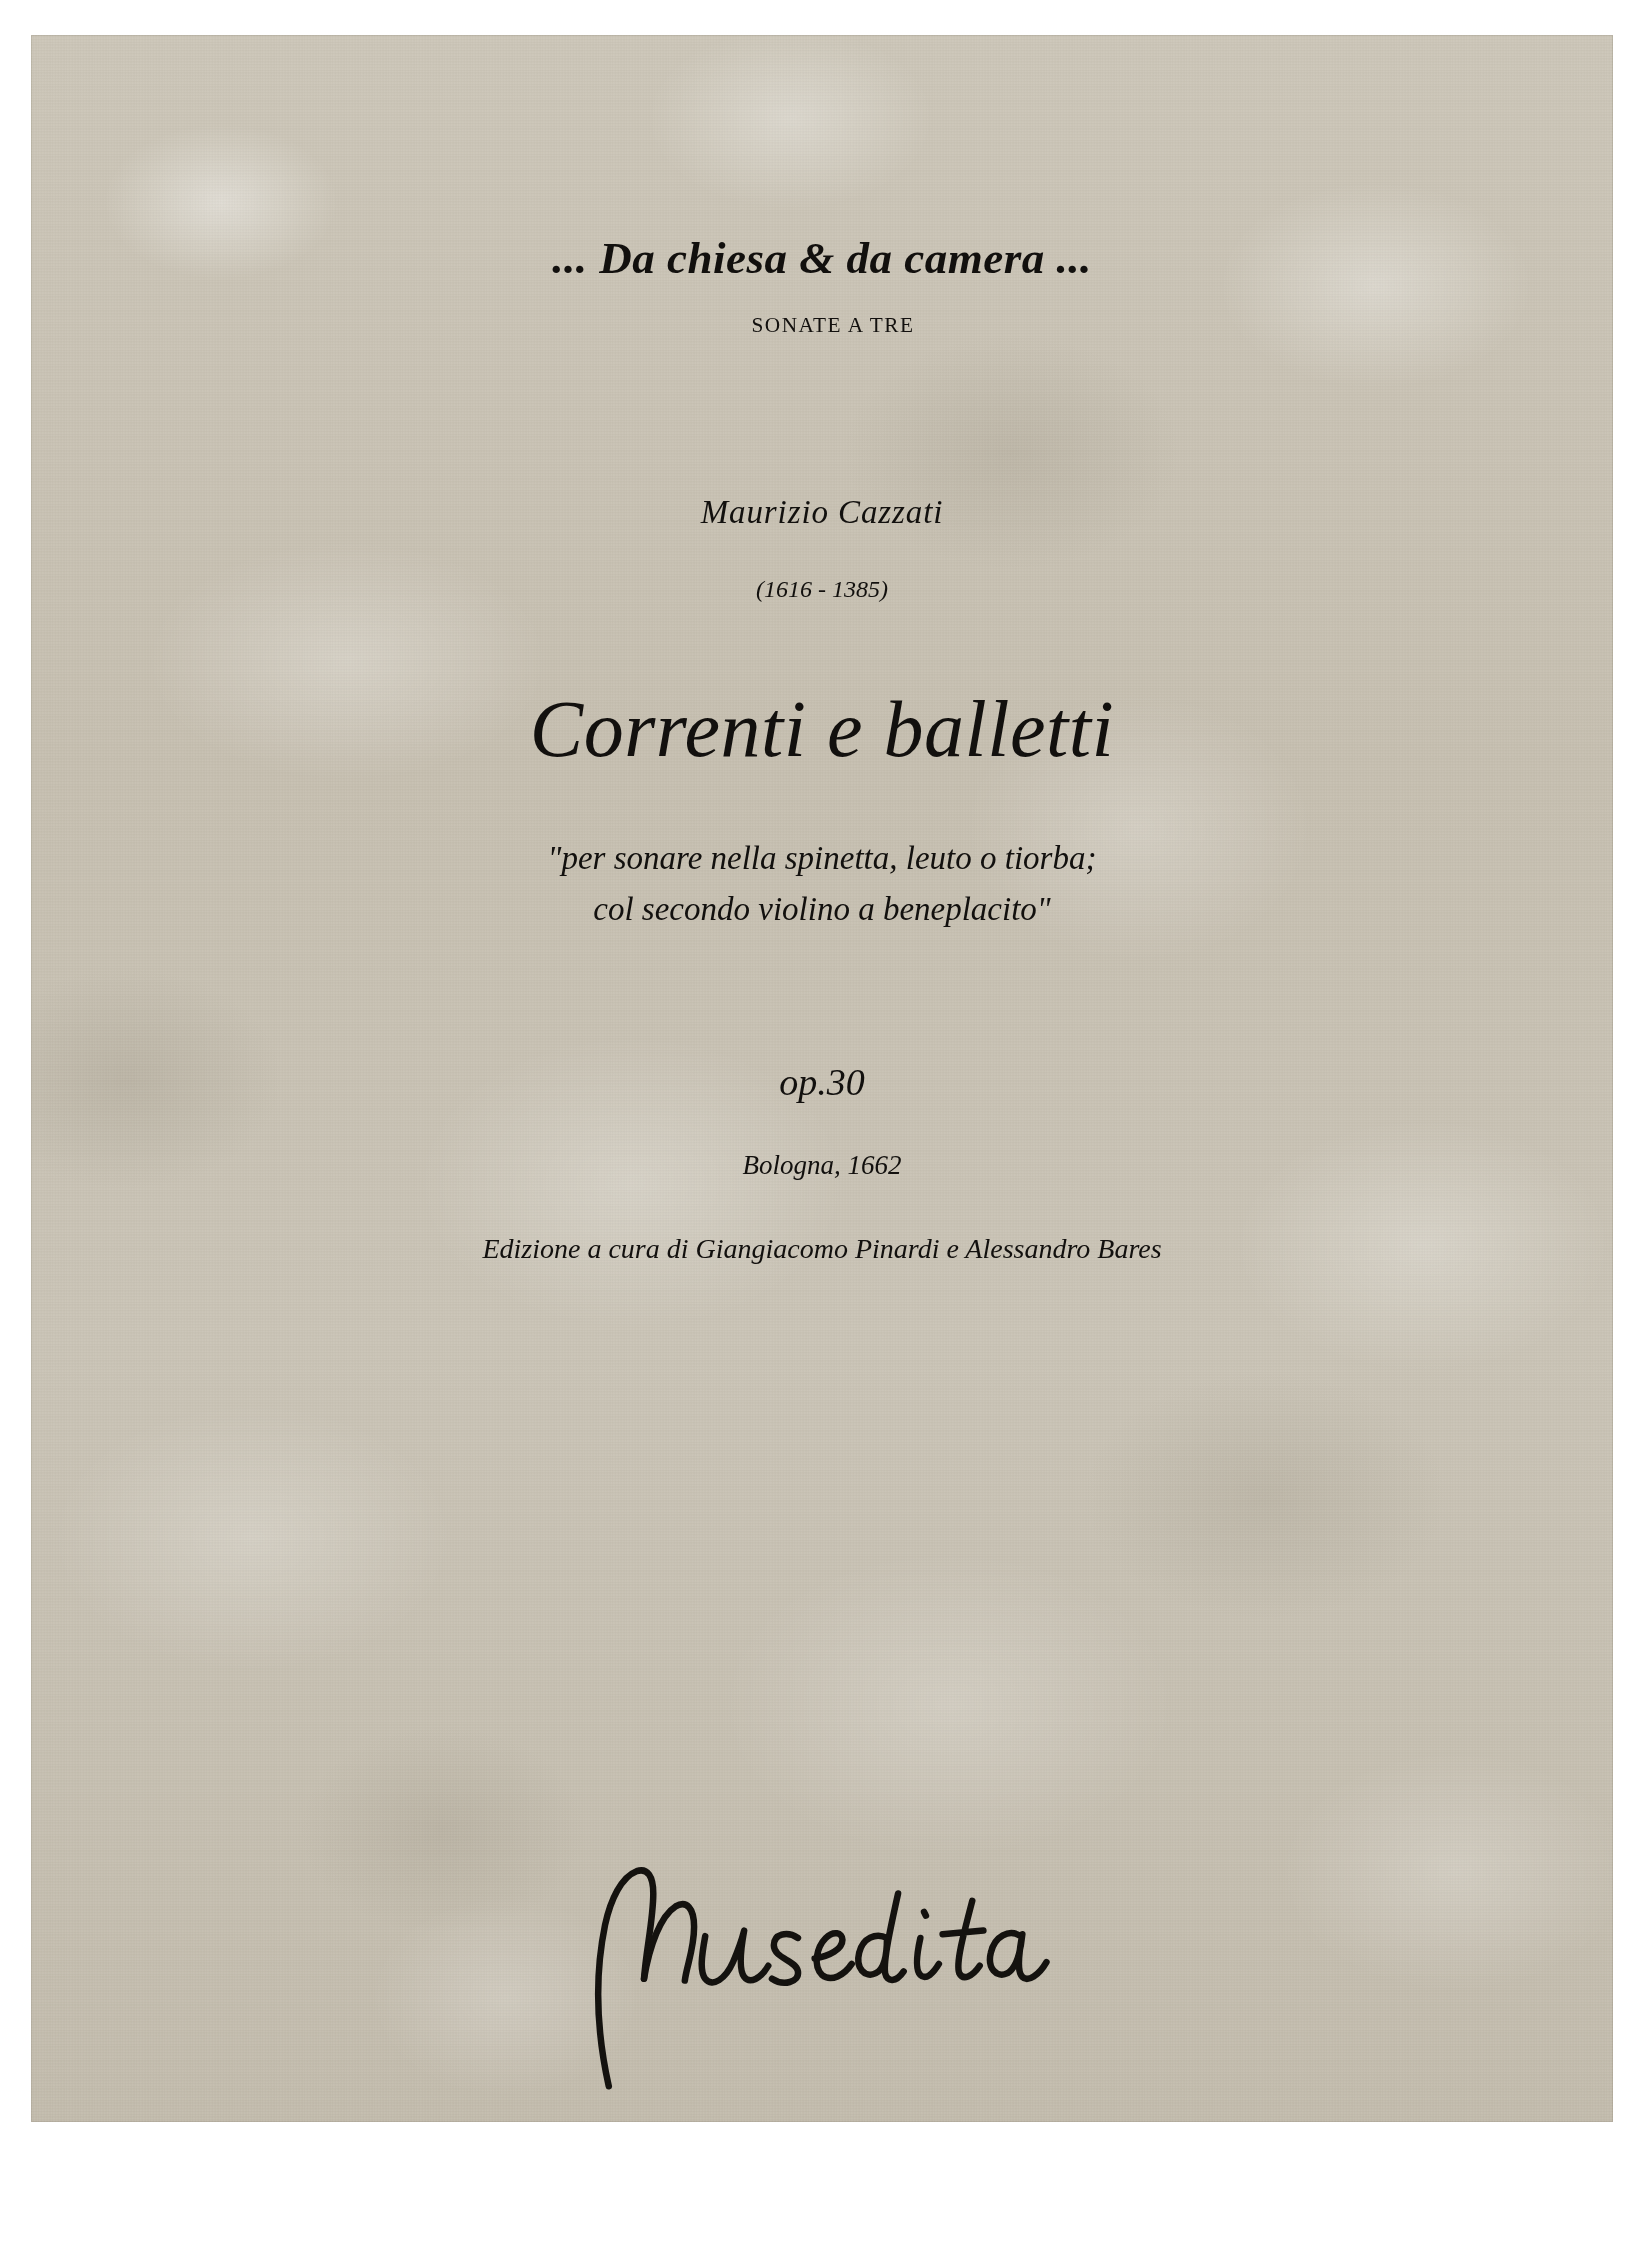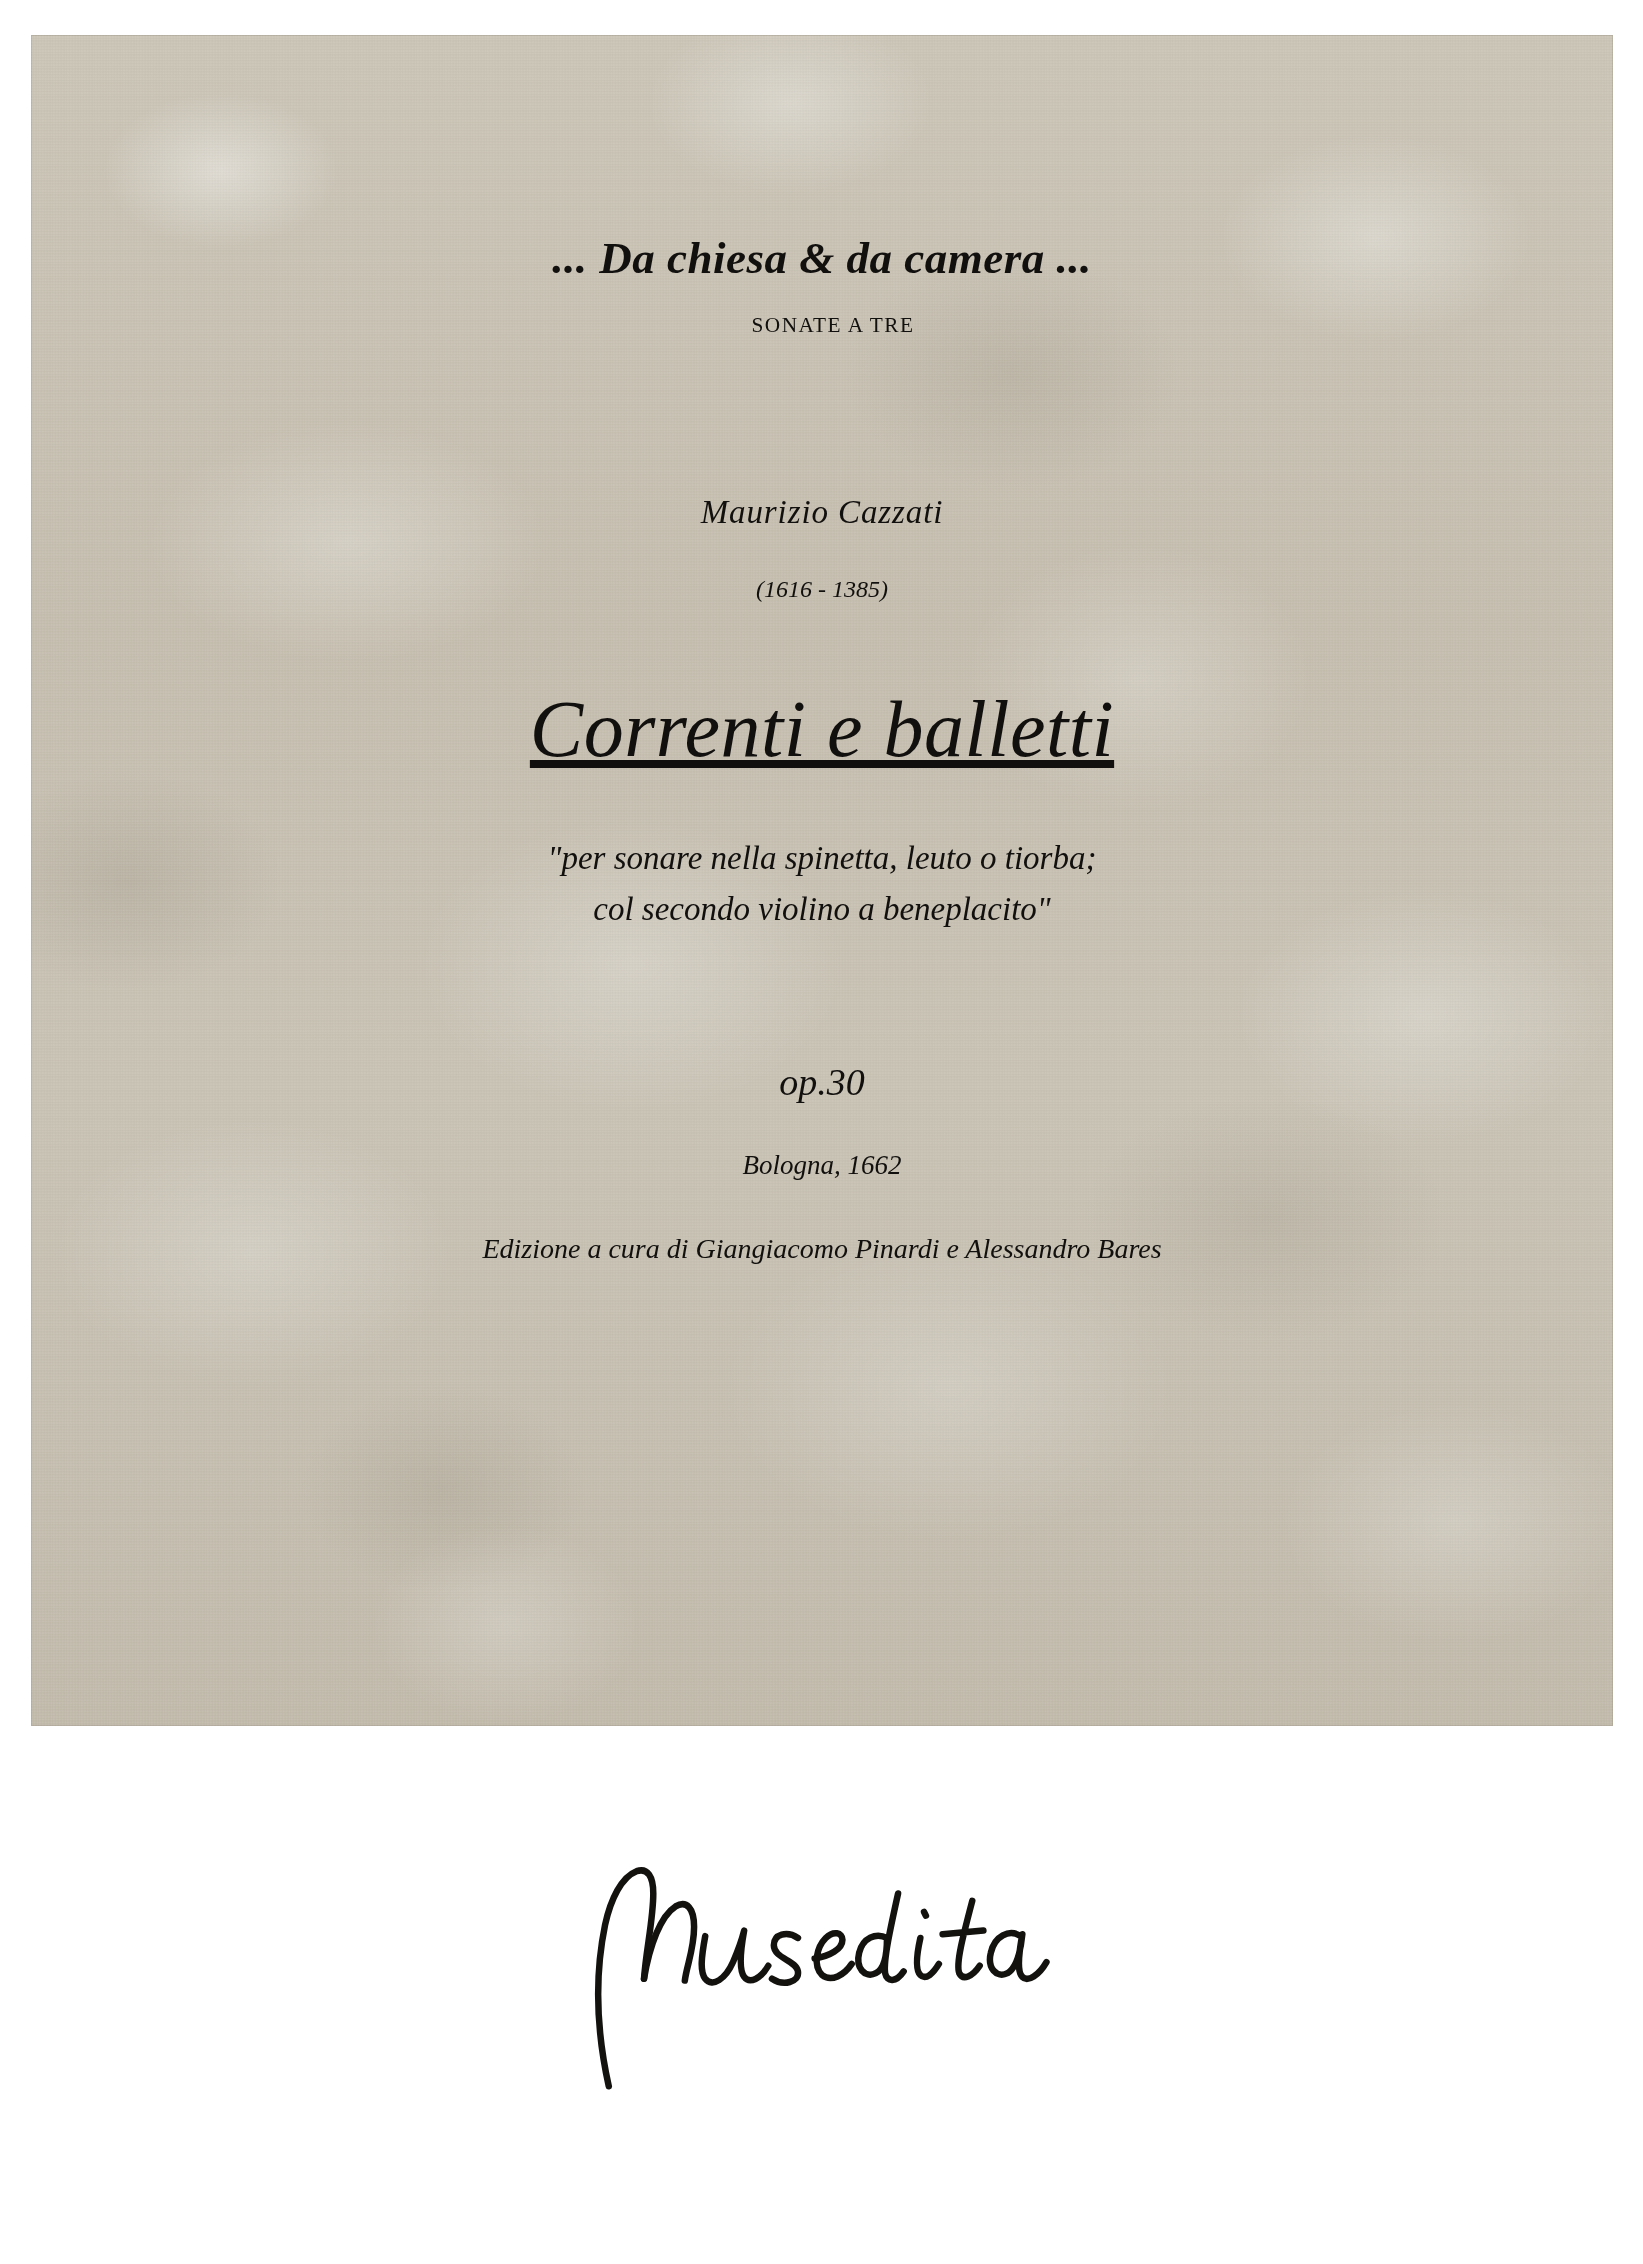--- a/index.html
+++ b/index.html
@@ -20,21 +20,21 @@
     background: #ffffff;
     overflow: hidden;
   }
 
   
   .sheet {
     position: absolute;
     left: 31px;
     top: 35px;
     width: 1582px;
-    height: 1691px;
+    height: 2087px;
     background-color: #c8c2b4;
     background-image:
       radial-gradient(ellipse 167px 111px at 12% 8%,  rgba(255,255,255,0.40), rgba(255,255,255,0) 70%),
       radial-gradient(ellipse 204px 130px at 48% 4%,  rgba(255,255,255,0.30), rgba(255,255,255,0) 70%),
       radial-gradient(ellipse 223px 148px at 85% 12%, rgba(255,255,255,0.32), rgba(255,255,255,0) 70%),
       radial-gradient(ellipse 278px 167px at 20% 30%, rgba(255,255,255,0.26), rgba(255,255,255,0) 72%),
       radial-gradient(ellipse 241px 186px at 70% 38%, rgba(255,255,255,0.22), rgba(255,255,255,0) 72%),
       radial-gradient(ellipse 297px 204px at 38% 55%, rgba(255,255,255,0.24), rgba(255,255,255,0) 72%),
       radial-gradient(ellipse 260px 176px at 88% 58%, rgba(255,255,255,0.26), rgba(255,255,255,0) 72%),
       radial-gradient(ellipse 278px 186px at 14% 72%, rgba(255,255,255,0.22), rgba(255,255,255,0) 72%),
@@ -108,21 +108,20 @@
   }
 
   .work-title {
     position: absolute;
     top: 649px;
     left: 0;
     right: 0;
     font-size: 80px;
     font-style: italic;
     letter-spacing: 0.5px;
-    text-decoration: underline;
   }
 
   .subtitle-block {
     position: absolute;
     top: 798px;
     left: 0;
     right: 0;
     font-size: 33px;
     font-style: italic;
     line-height: 1.55;

